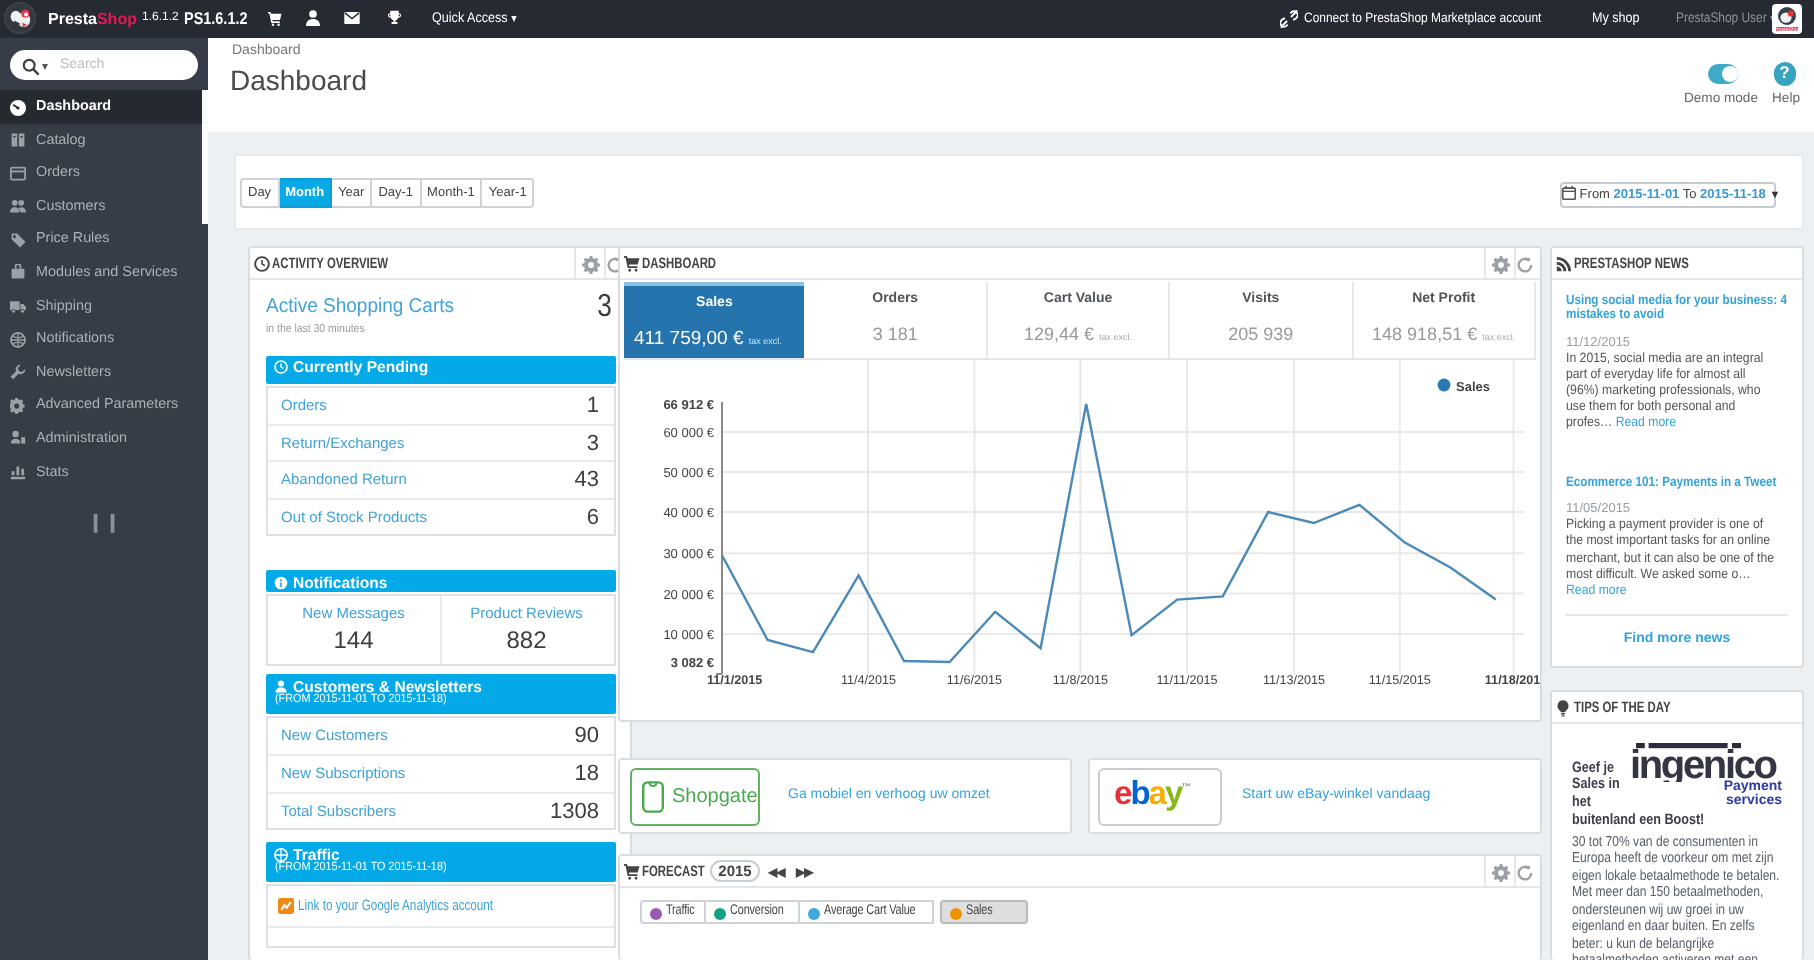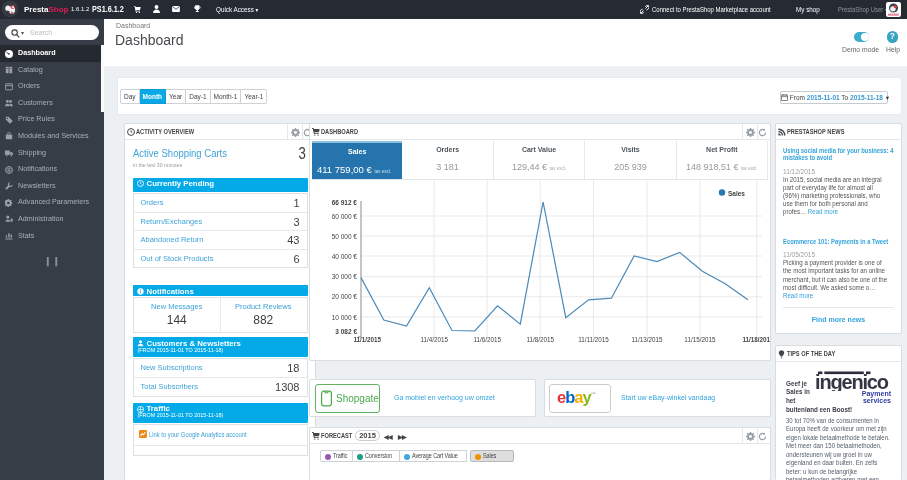--- a/index.html
+++ b/index.html
@@ -333,20 +333,24 @@
   </div>
   <div class="bluebar" style="height:20px;margin-top:4px">
         <svg width="7" height="7" viewBox="0 0 10 10" style="top:3px">
           <circle cx="5" cy="2.5" r="2.2" fill="#fff"></circle>
           <path d="M1 9c0-2.2 1.6-3.6 4-3.6S9 6.8 9 9z" fill="#fff"></path>
         </svg>
         <div class="t1">Customers &amp; Newsletters</div>
         <div class="t2">(FROM 2015-11-01 TO 2015-11-18)</div>
       </div>
   <div class="rowbox" style="margin-top:1px">
+    <div class="srow">
+          <span class="sl">New Customers</span>
+          <span class="sv">90</span>
+        </div>
     <div class="srow">
           <span class="sl">New Subscriptions</span>
           <span class="sv">18</span>
         </div>
     <div class="srow">
           <span class="sl">Total Subscribers</span>
           <span class="sv">1308</span>
         </div>
   </div>
   <div class="bluebar" style="height:20px;margin-top:6px">

